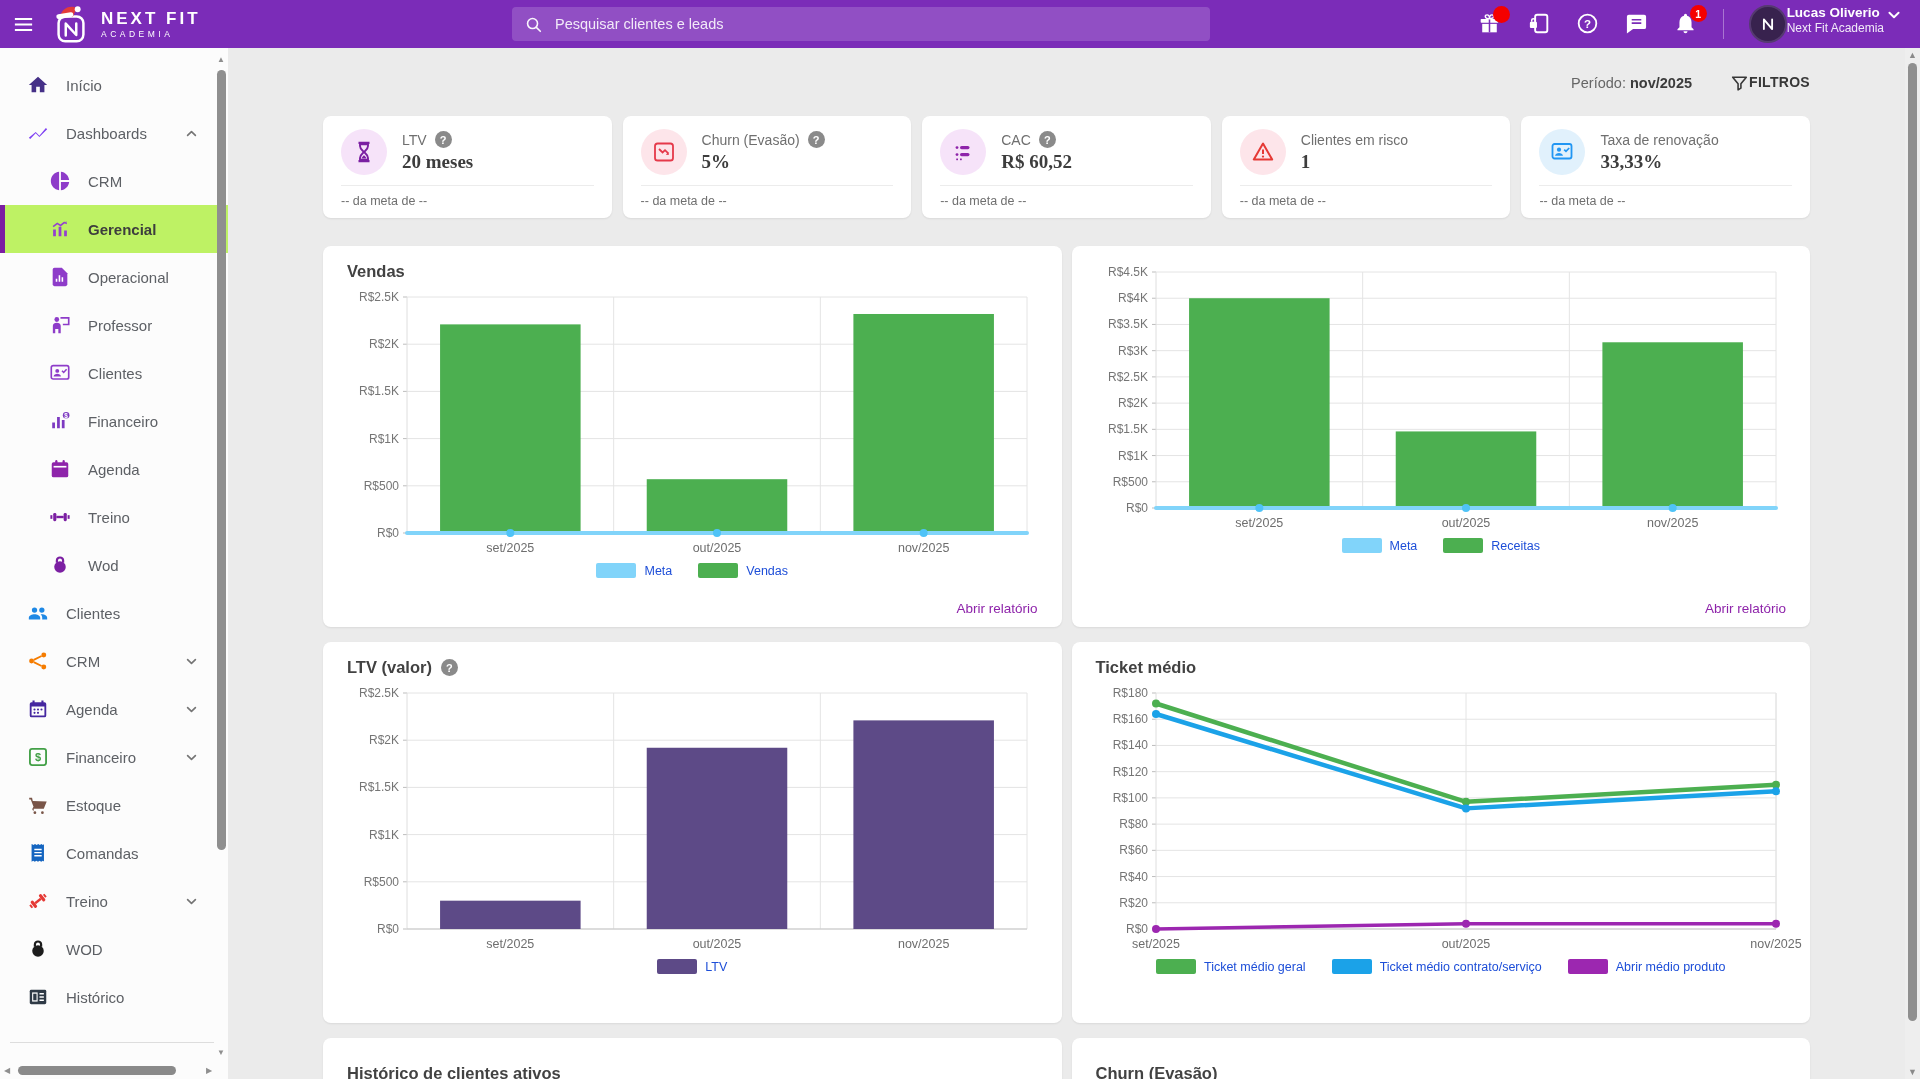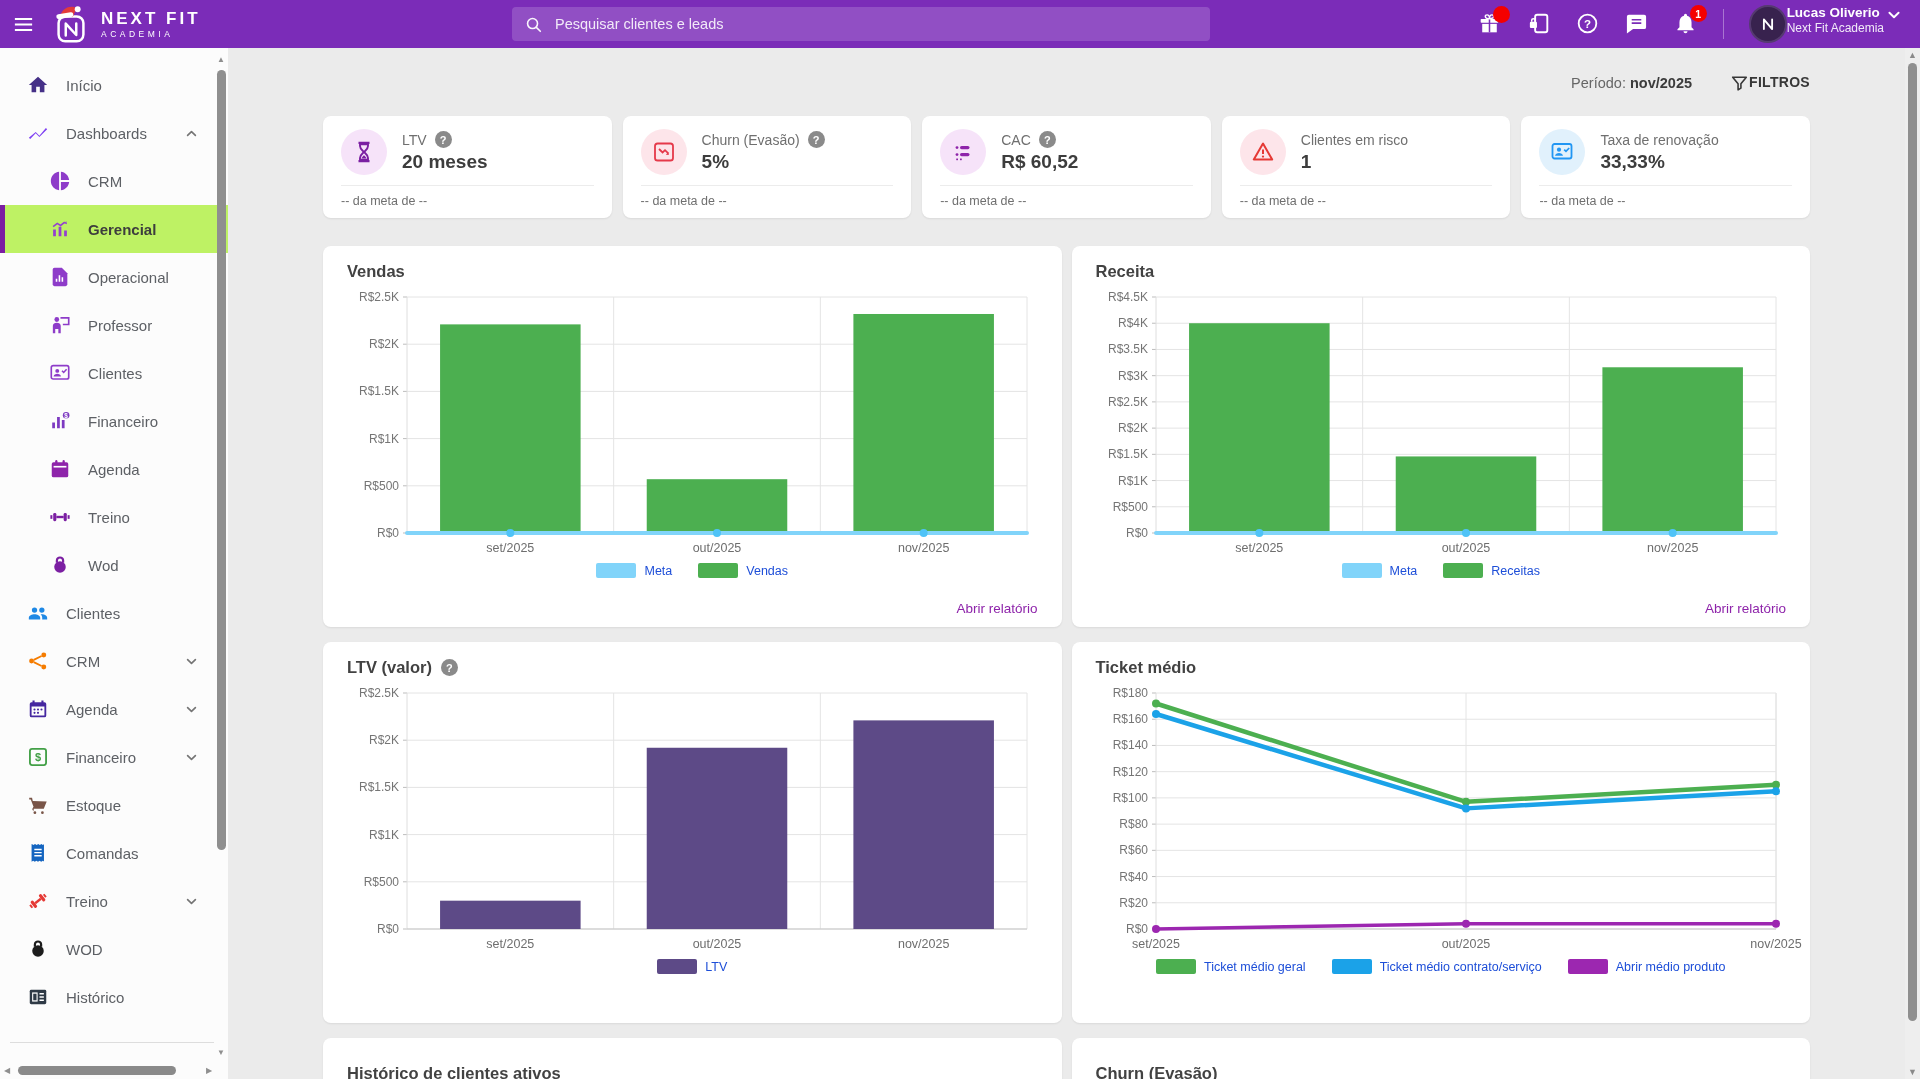--- a/index.html
+++ b/index.html
@@ -77,21 +77,21 @@
   .kpi-row { display:flex; gap:11px; margin-bottom:15px; }
   .kpi-card { flex:1; background:#fff; border-radius:8px; box-shadow:0 1px 2px rgba(0,0,0,0.08);
     padding:13px 18px 10px; display:flex; flex-direction:column; }
   .kpi-top { display:flex; gap:15px; align-items:center; }
   .kpi-icon { width:46px; height:46px; border-radius:50%; flex:none; display:flex; align-items:center; justify-content:center; }
   .kpi-icon svg { width:24px; height:24px; }
   .kpi-title-row { display:flex; align-items:center; gap:8px; }
   .kpi-title { font-size:14px; color:#6f6f6f; }
   .help-badge { width:17px; height:17px; border-radius:50%; background:#8a8a8a; color:#fff; font-size:11px;
     font-weight:bold; display:inline-flex; align-items:center; justify-content:center; cursor:pointer; flex:none; }
-  .kpi-value { font-size:19px; font-weight:bold; color:#3d3d3d; margin-top:3px; }
+  .kpi-value { font-size:19px; font-weight:bold; color:#3d3d3d; margin-top:3px;font-family:Liberation Serif, serif; }
   .kpi-footer { border-top:1px solid #ececec; margin-top:10px; padding-top:8px; font-size:12.5px; color:#6f6f6f; }
 
   
   .charts-grid { display:grid; grid-template-columns:1fr 1fr; gap:15px 10px;margin-top:28px; }
   .chart-card { background:#fff; border-radius:8px; box-shadow:0 1px 2px rgba(0,0,0,0.08);
     padding:16px 24px 10px; height:381px; display:flex; flex-direction:column; }
   .chart-title-row { display:flex; align-items:center; gap:9px; margin-bottom:6px; }
   .chart-title { font-size:16.5px; font-weight:bold; color:#424242; }
   .chart-mount { flex:none; }
   .legend { display:flex; justify-content:center; align-items:center; gap:26px; margin-top:4px; }
@@ -604,23 +604,20 @@
               <span class="legend-label">Meta</span>
             </span>
             <span class="legend-item">
               <span class="legend-swatch" style="background: rgb(76, 175, 80);"></span>
               <span class="legend-label">Vendas</span>
             </span>
           </div>
           <div class="card-link-row"><a class="card-link">Abrir relatório</a></div>
         </div>
         <div class="chart-card">
-          <div class="chart-title-row">
-            <span class="chart-title">Receita</span>
-          </div>
           <div class="chart-mount">
             <svg viewBox="0 0 690 272" width="690" height="272" style="overflow:visible;display:block">
               <line x1="60" x2="680" y1="246" y2="246" stroke="#e4e4e4" stroke-width="1"></line>
               <line x1="56" x2="60" y1="246" y2="246" stroke="#bdbdbd" stroke-width="1"></line>
               <text x="52" y="250" text-anchor="end" font-size="12" fill="#757575">R$0</text>
               <line x1="60" x2="680" y1="219.77777777777777" y2="219.77777777777777" stroke="#e4e4e4" stroke-width="1"></line>
               <line x1="56" x2="60" y1="219.77777777777777" y2="219.77777777777777" stroke="#bdbdbd" stroke-width="1"></line>
               <text x="52" y="223.77777777777777" text-anchor="end" font-size="12" fill="#757575">R$500</text>
               <line x1="60" x2="680" y1="193.55555555555554" y2="193.55555555555554" stroke="#e4e4e4" stroke-width="1"></line>
               <line x1="56" x2="60" y1="193.55555555555554" y2="193.55555555555554" stroke="#bdbdbd" stroke-width="1"></line>

